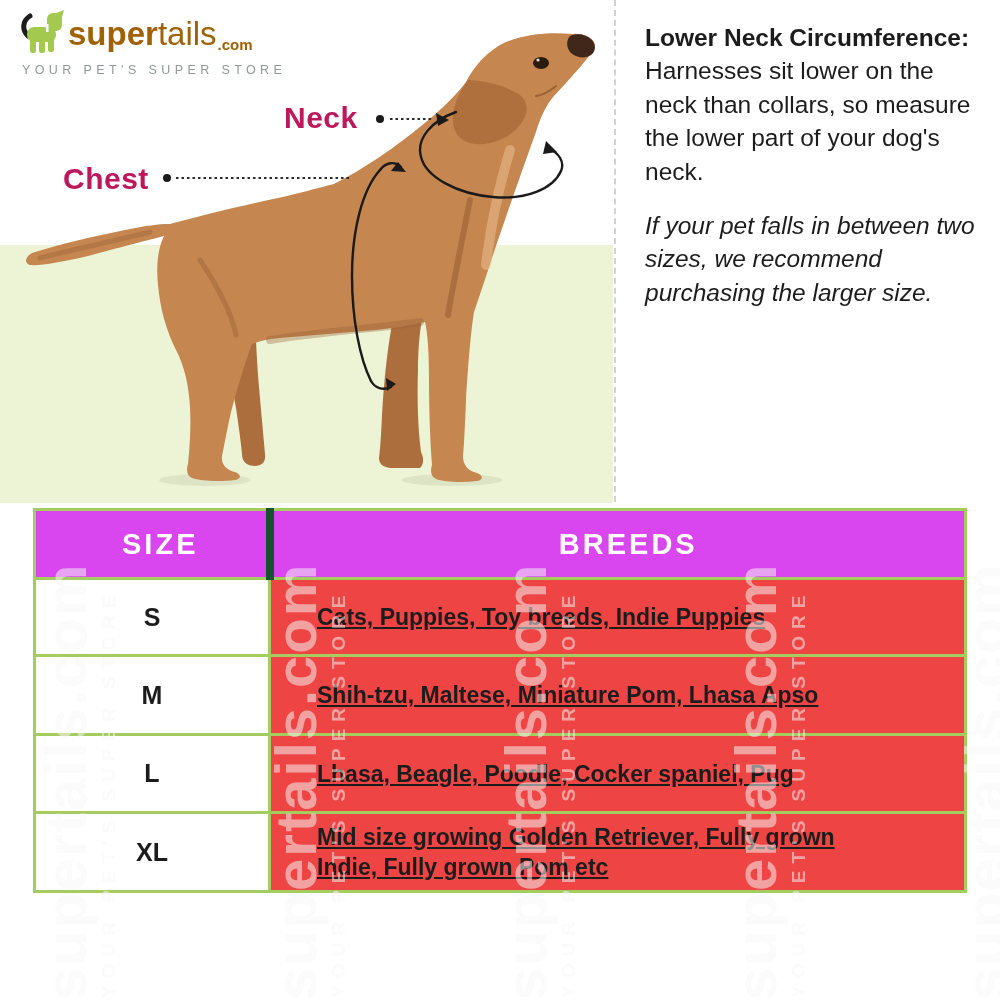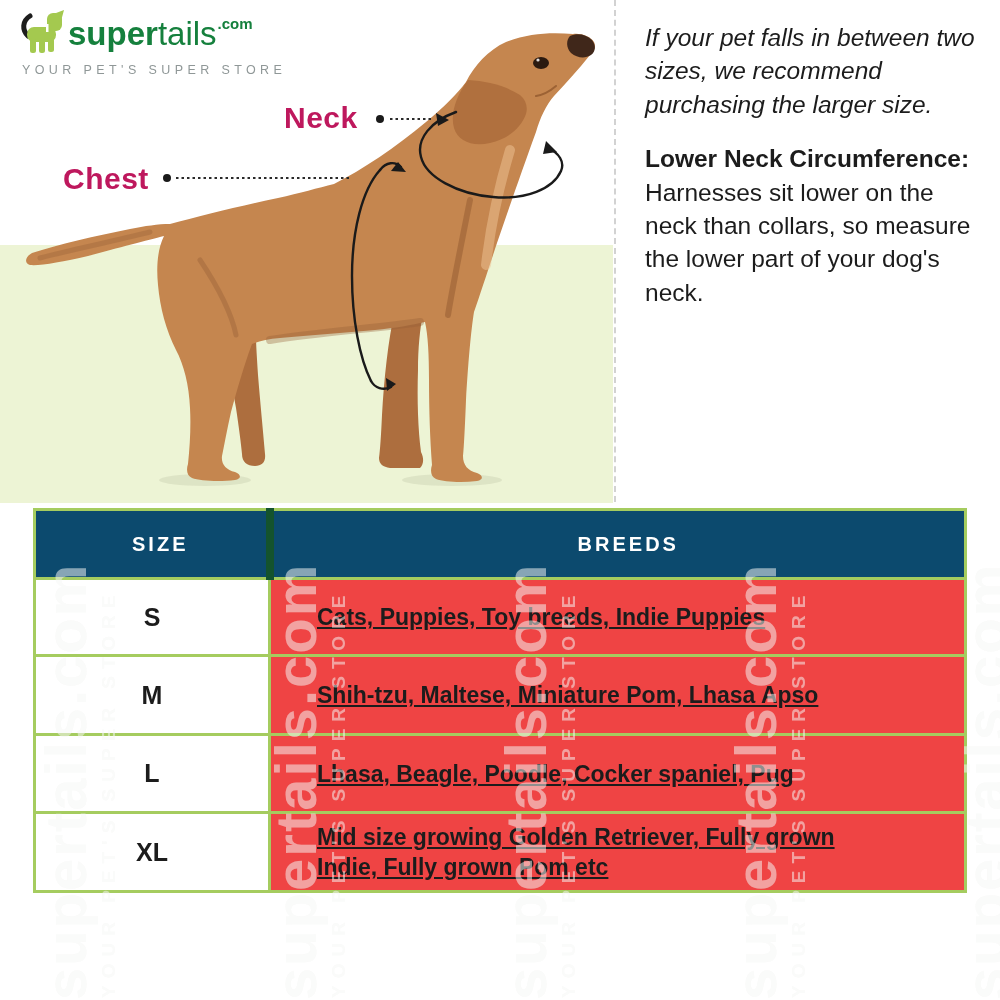--- a/index.html
+++ b/index.html
@@ -10,34 +10,34 @@
   
   .green-band{position:absolute;left:0;top:245px;width:613px;height:258px;background:#edf4d5;}
   .v-divider{position:absolute;left:614px;top:0;height:502px;width:0;border-left:2px dashed #d2d2d2;}
   .dog-svg,.anno-svg{position:absolute;left:0;top:0;}
   .diagram-label{position:absolute;font-weight:700;font-size:30px;color:#be185d;letter-spacing:.5px;}
   .label-neck{left:284px;top:101px;}
   .label-chest{left:63px;top:162px;}
   
   .logo{position:absolute;left:20px;top:10px;}
   .logo-row{display:flex;align-items:center;gap:4px;}
-  .brand{font-size:33px;color:#15803d;display:flex;align-items:flex-start;}
+  .brand{font-size:33px;color:#a16207;display:flex;align-items:flex-end;}
   .brand-bold{font-weight:700;}
   .brand-light{font-weight:400;}
   .brand-tld{font-size:15px;font-weight:600;margin-left:1px;}
   .tagline{font-size:12.5px;letter-spacing:4.4px;color:#8f9797;margin:5px 0 0 2px;white-space:nowrap;}
   
   .right-col{position:absolute;left:645px;top:21px;width:352px;font-size:24.5px;line-height:33.4px;color:#1c1c1c;}
   .para{white-space:pre-line;margin:0 0 21px 0;}
   .para b{font-weight:700;}
   .note{font-style:italic;}
   
   table.size-table{position:absolute;left:33px;top:508px;width:934px;border-collapse:collapse;z-index:1;background:#fff;}
   .size-table th,.size-table td{border:3px solid #a5cc5f;}
-  .size-table th{background:#0c4a6e;color:#ffffff;font-size:20px;font-weight:700;letter-spacing:3px;height:64px;padding-left:20px;}
+  .size-table th{background:#d946ef;color:#ffffff;font-size:29px;font-weight:700;letter-spacing:3px;height:64px;padding-left:20px;}
   .size-table th.th-breeds{border-left:8px solid #14532d;}
   td.size-cell{width:230px;text-align:center;font-weight:700;font-size:25px;background:#fff;}
   td.breed-cell{padding-left:46px;font-weight:700;font-size:23px;line-height:30px;white-space:pre-line;background:#ef4444;text-decoration:underline;}
   tr.r1 td{height:72px;} tr.r2 td{height:74px;} tr.r3 td{height:73px;}
   tr.r4 td{height:74px;} tr.r5 td{height:77px;}
   
   .wm-layer{position:absolute;left:0;top:500px;width:1000px;height:500px;overflow:hidden;pointer-events:none;z-index:2;}
   .wm-col{position:absolute;top:500px;transform:rotate(-90deg);transform-origin:0 0;width:520px;height:96px;white-space:nowrap;}
   .wm-big{font-size:58px;font-weight:700;letter-spacing:2px;}
   .wm-small{position:absolute;left:2px;top:66px;font-size:19px;letter-spacing:7px;font-weight:600;}
@@ -115,28 +115,28 @@
       <div class="brand">
         <span class="brand-bold">super</span>
           <span class="brand-light">tails</span>
           <span class="brand-tld">.com</span>
       </div>
     </div>
     <div class="tagline">YOUR PET'S SUPER STORE</div>
   </div>
 
   <div class="right-col">
-    <p class="para note">If your pet falls in between two
-sizes, we recommend
-purchasing the larger size.</p>
     <p class="para"><b>Lower Neck Circumference:</b><span>
 Harnesses sit lower on the
 neck than collars, so measure
 the lower part of your dog's
 neck.</span></p>
+    <p class="para note">If your pet falls in between two
+sizes, we recommend
+purchasing the larger size.</p>
   </div>
 
   <table class="size-table">
     <thead>
       <tr>
         <th class="th-size">SIZE</th>
         <th class="th-breeds">BREEDS</th>
       </tr>
     </thead>
     <tbody>

